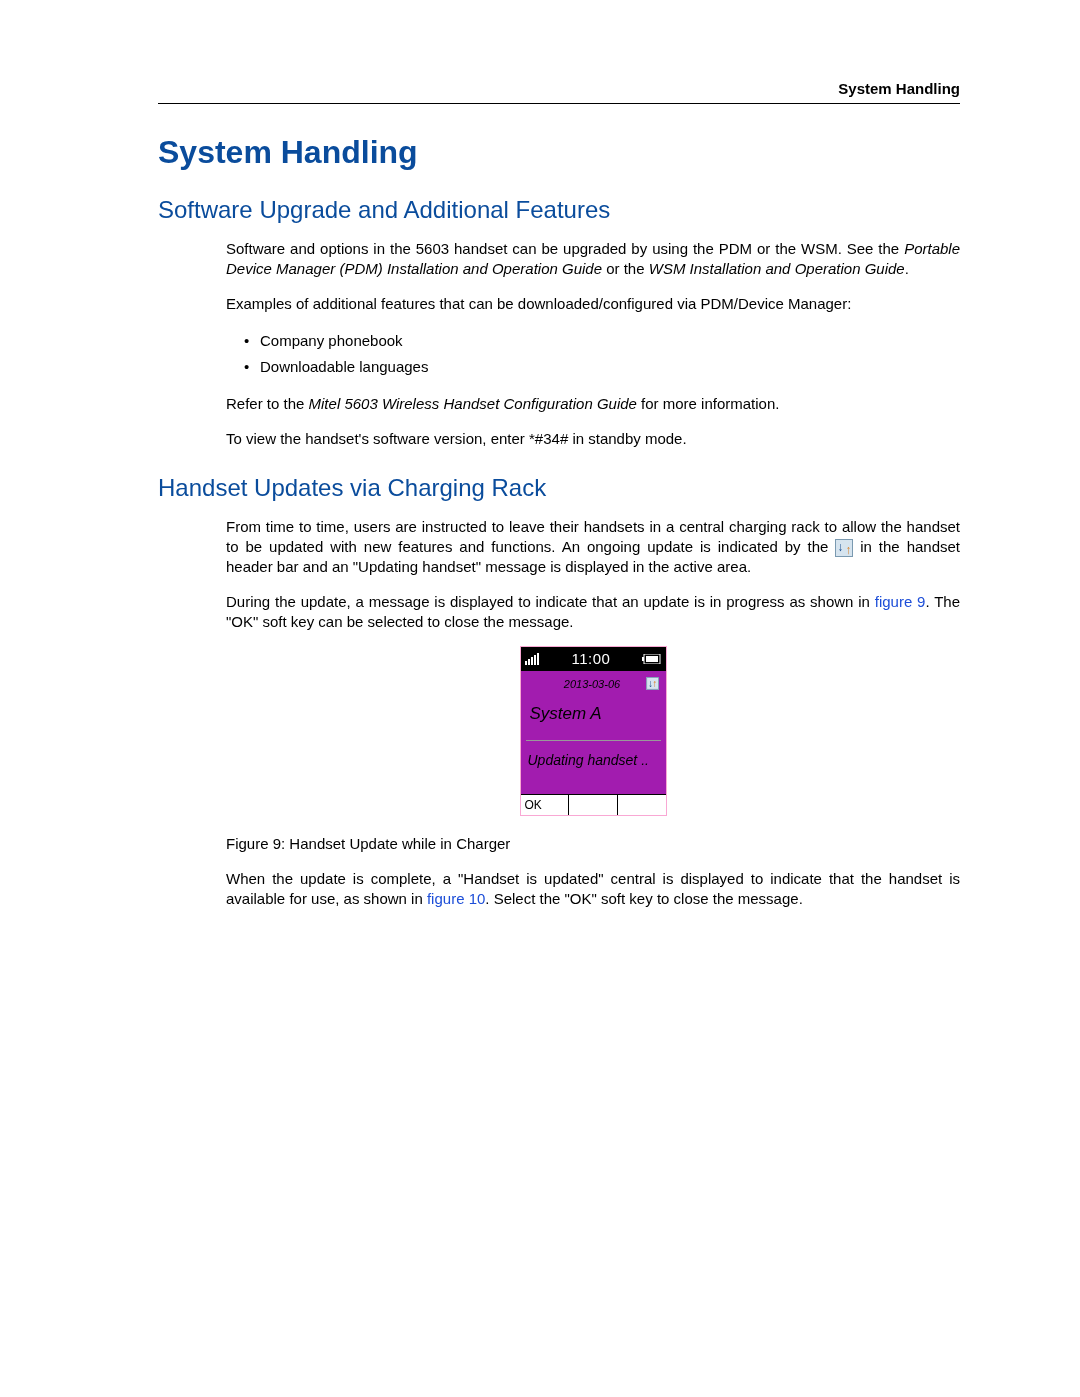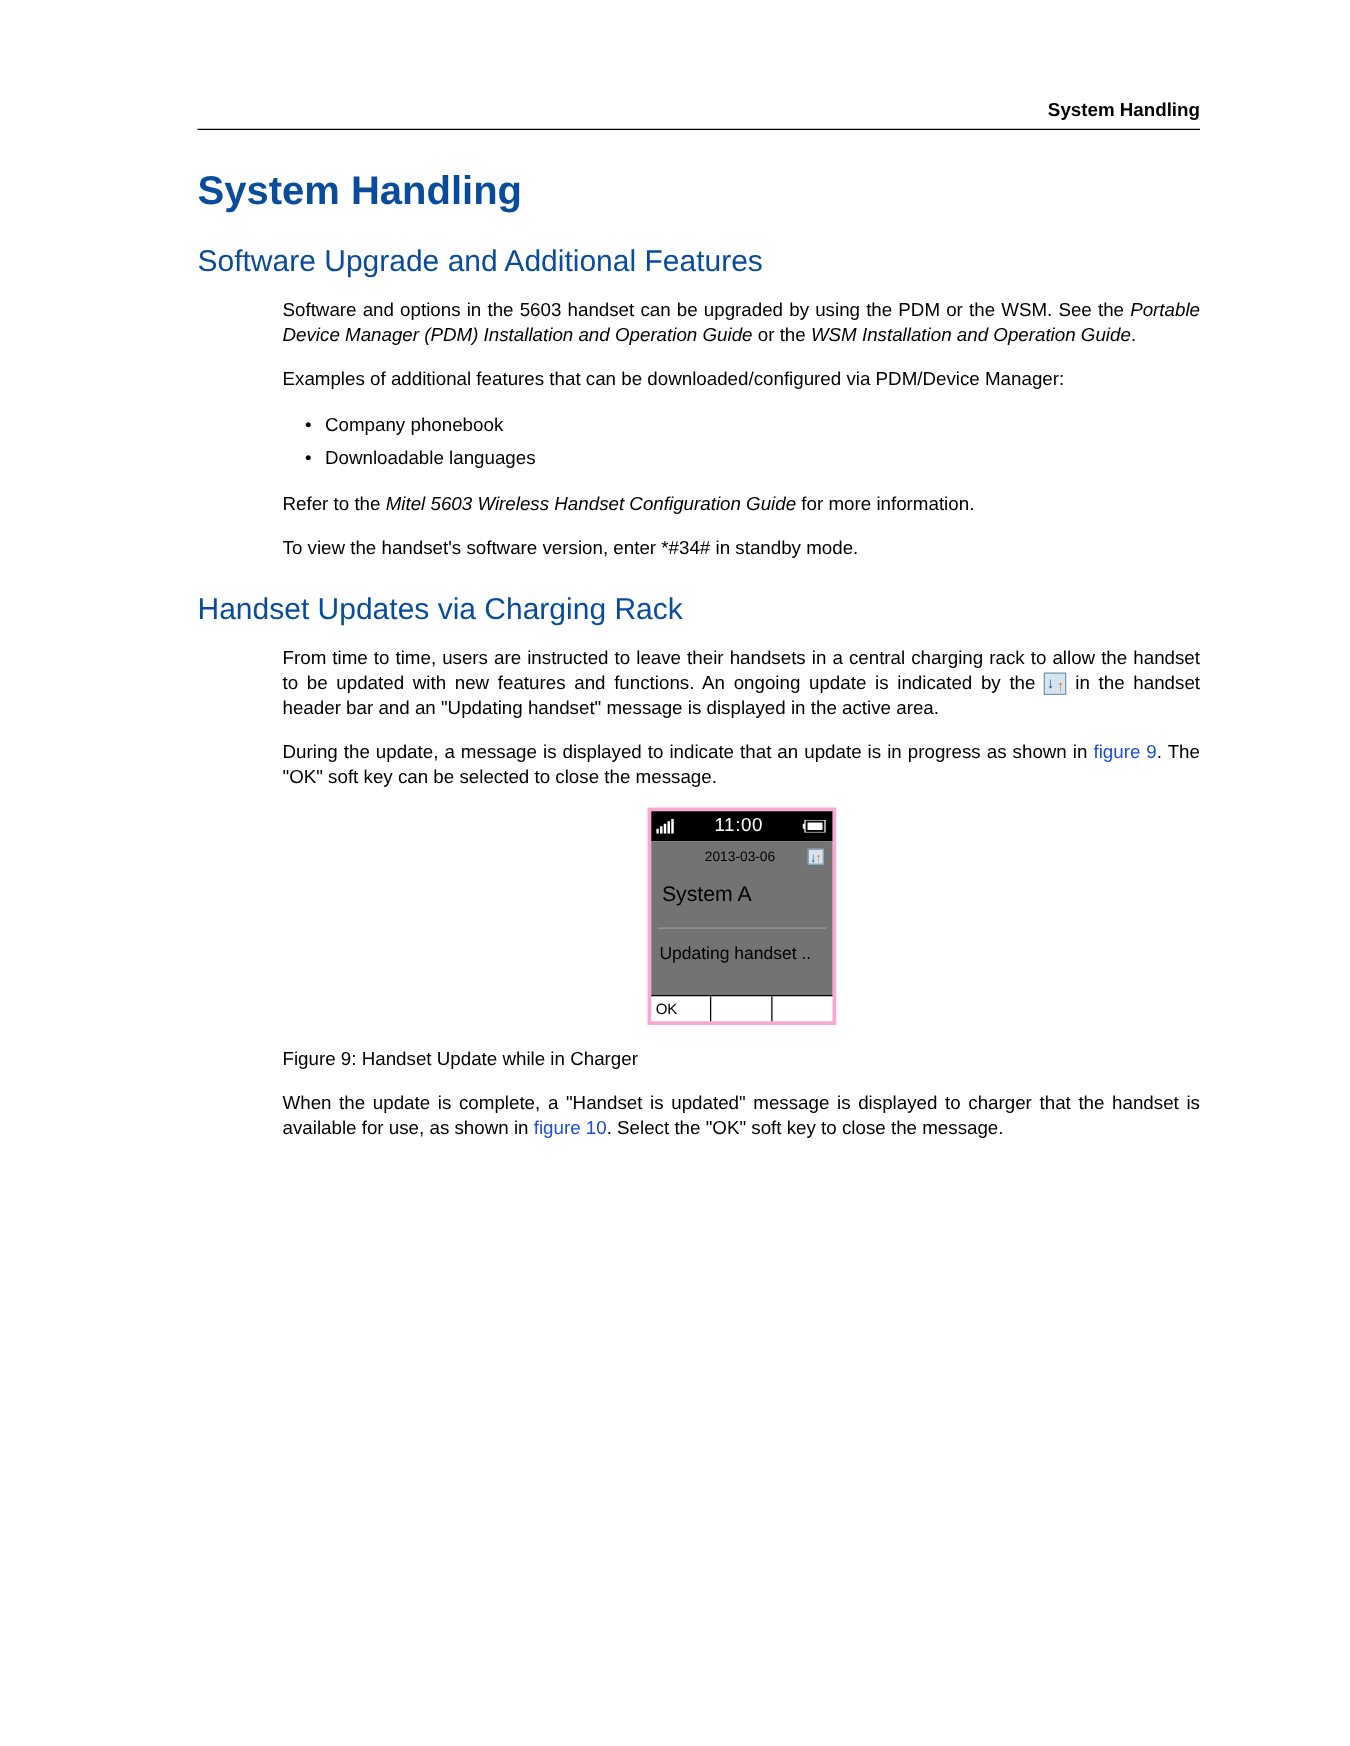--- a/index.html
+++ b/index.html
@@ -77,41 +77,42 @@
     line-height: 1;
     font-weight: bold;
   }
   .sync-icon .arrow-down { left: 1px; top: 1px; color: #1a4d8f; }
   .sync-icon .arrow-up   { right: 1px; bottom: 0px; color: #d9822b; }
 
   
   .phone-figure {
     width: 145px;
     margin: 14px auto 10px auto;
-    border: 3px solid #f9a8d4;
+    border: 1px solid #f9a8d4;
   }
   .phone-top {
     background: #000;
     color: #fff;
     display: flex;
     align-items: center;
     justify-content: space-between;
     padding: 2px 4px;
     font-size: 14px;
     font-family: Arial, sans-serif;
   }
   .phone-top .signal,
   .phone-top .batt {
     display: inline-flex;
   }
   .phone-top .time { font-size: 15px; letter-spacing: 0.5px; }
   .phone-body {
-    background: #737373;
+    background: #a21caf;
     padding: 5px 5px 0 5px;
     color: #000;
+    font-style: italic;
   }
   .phone-date-row {
     display: flex;
     justify-content: space-between;
     align-items: center;
     font-size: 11px;
     padding: 1px 2px;
   }
   .phone-date-row .sync-small {
     width: 13px; height: 13px;
@@ -224,17 +225,17 @@
         <div>OK</div>
         <div></div>
         <div></div>
       </div>
     </div>
 
     <div class="fig-caption">Figure 9: Handset Update while in Charger</div>
 
 
     <p>
-      <span>When the update is complete, a "Handset is updated" message is displayed to charger that the handset is available for use, as shown in </span><span class="xref">figure 10</span><span>. Select the "OK" soft key to close the message.</span>
+      <span>When the update is complete, a "Handset is updated" central is displayed to indicate that the handset is available for use, as shown in </span><span class="xref">figure 10</span><span>. Select the "OK" soft key to close the message.</span>
     </p>
   </div>
 
 </div>
 
 </body></html>

